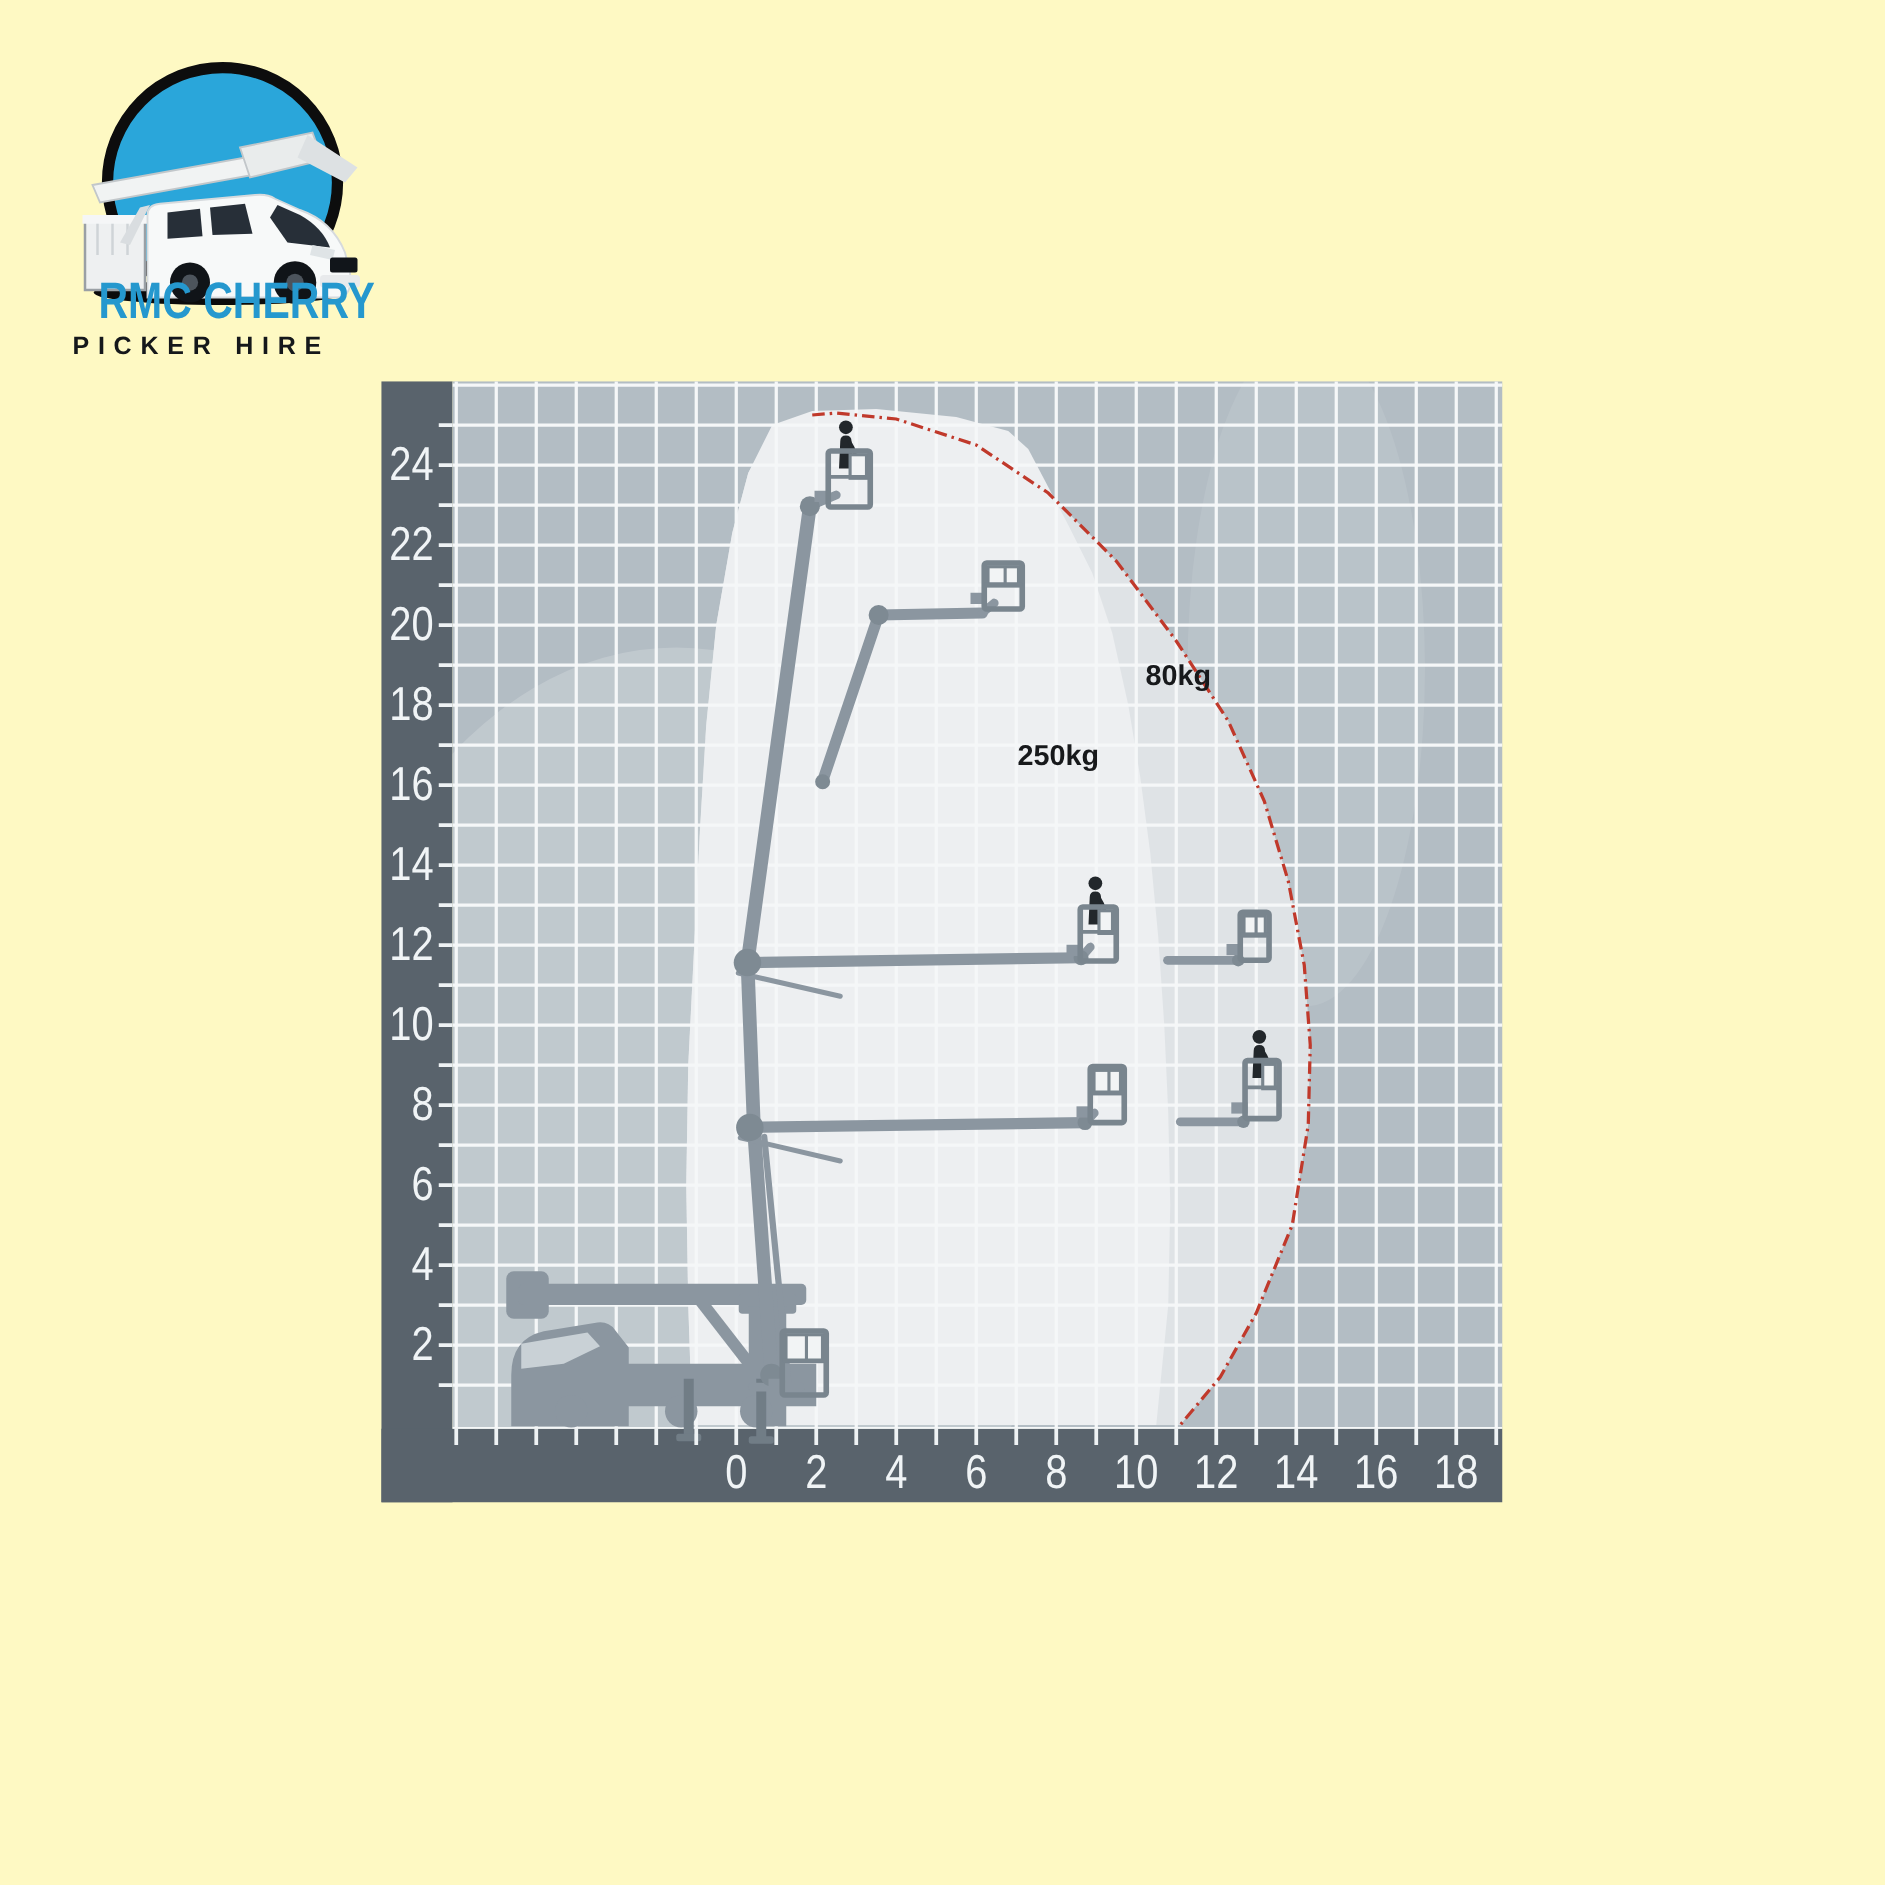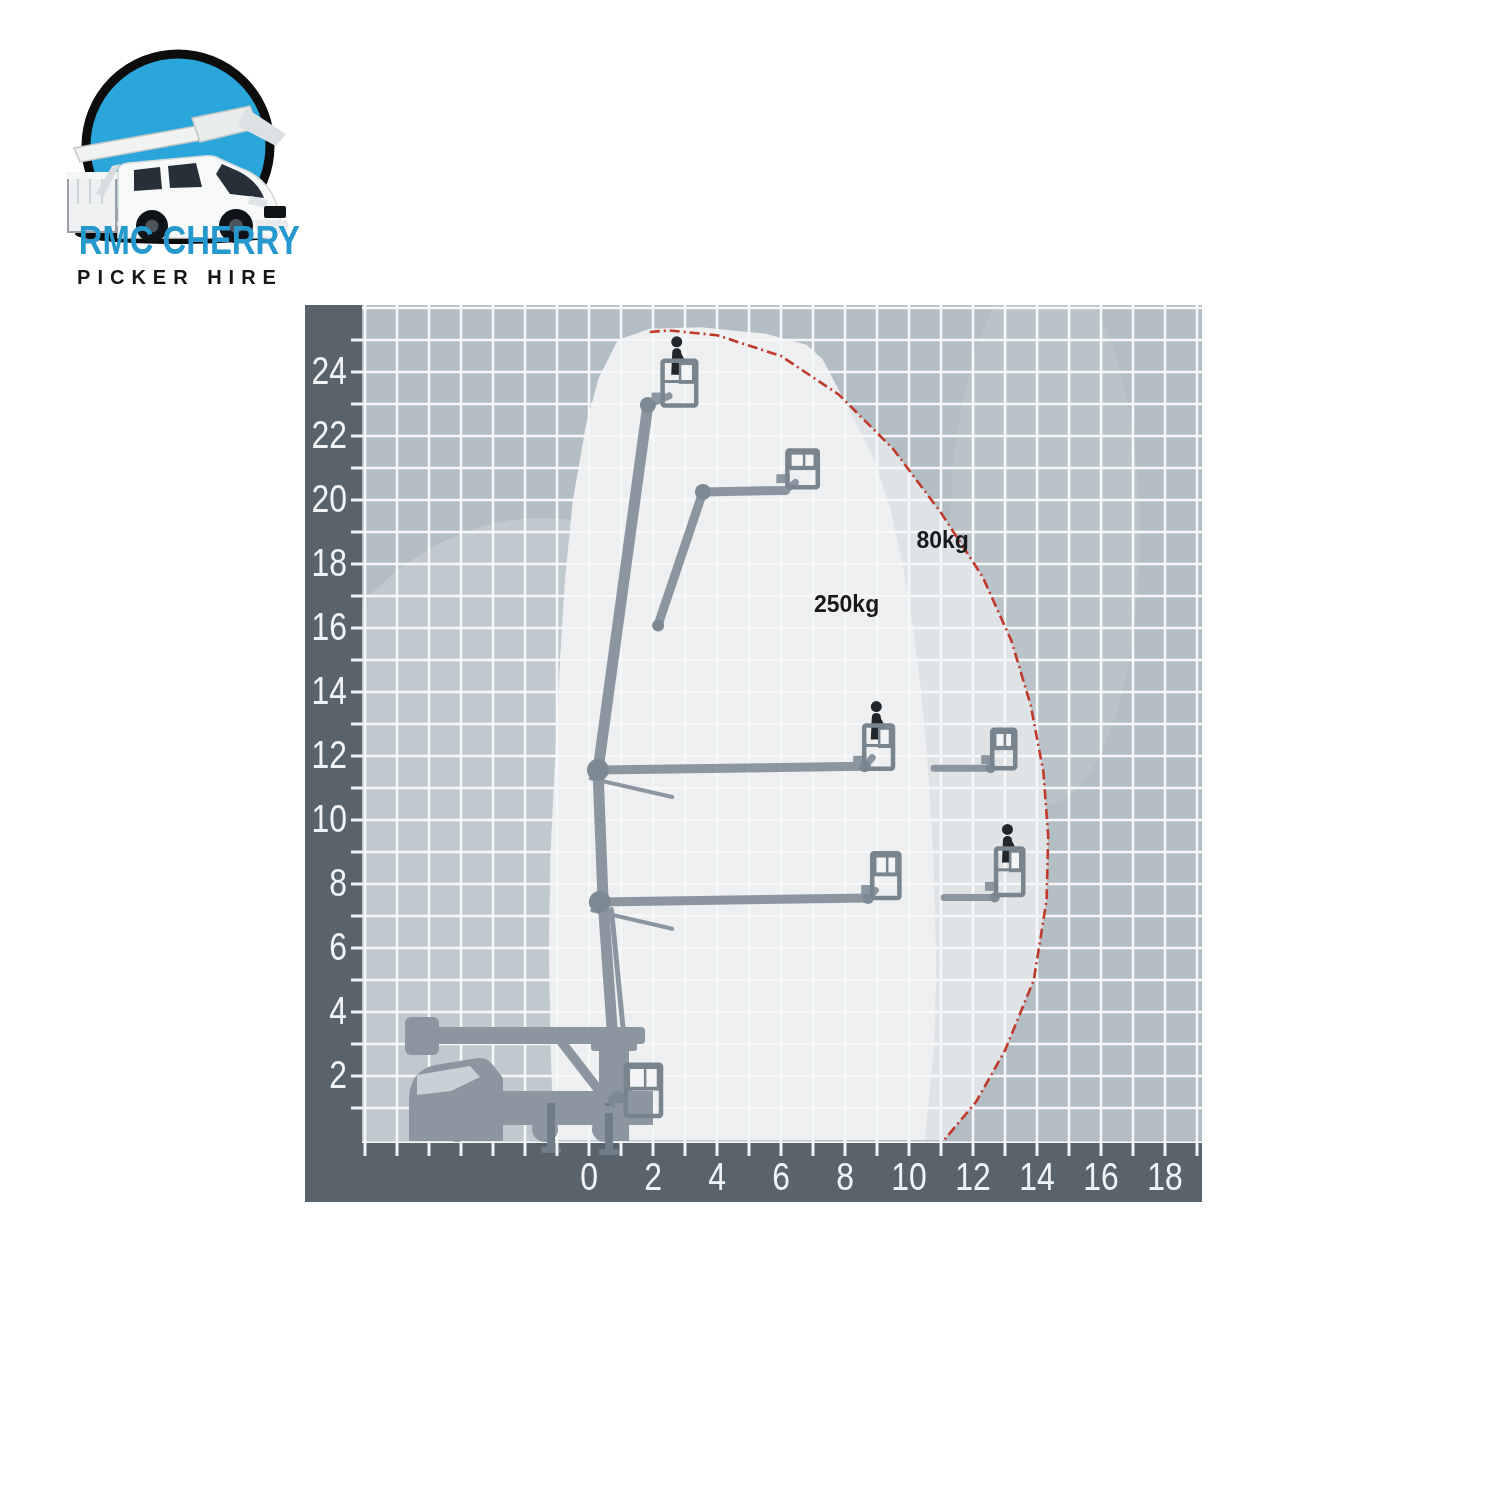--- a/index.html
+++ b/index.html
@@ -2,30 +2,30 @@
 <html><head>
 <meta charset="utf-8">
 <style>
   html,body{margin:0;padding:0;}
   .page{position:relative;width:1508px;height:1508px;overflow:hidden;font-family:"Liberation Sans",sans-serif;}
   .logo{position:absolute;left:54px;top:46px;width:248px;height:250px;}
   .logo-art{position:absolute;left:0;top:0;}
   .logo-title{position:absolute;top:174px;left:0;width:248px;text-align:center;
     font-weight:bold;font-size:41px;line-height:1;white-space:nowrap;
     transform:scaleX(0.8);transform-origin:50% 50%;}
-  .logo-subtitle{position:absolute;top:221px;left:0;width:248px;text-align:center;
+  .logo-subtitle{position:absolute;top:221px;left:0;width:248px;
     font-weight:bold;font-size:20px;line-height:1;letter-spacing:7px;padding-left:4px;
     box-sizing:border-box;white-space:nowrap;}
   #chart-svg{position:absolute;left:305px;top:305px;}
   #chart-svg text{font-family:"Liberation Sans","DejaVu Sans",sans-serif;}
 </style>
 </head>
 <body style="background: rgb(182, 239, 233);">
 
-<div class="page" style="background: #ffffff;">
+<div class="page" style="background: #fef9c3;">
 
   <div class="logo">
     <svg class="logo-art" width="248" height="200" viewBox="0 0 248 200">
       <circle id="logo-circle" cx="124" cy="100" r="92" fill="#2aa6da" stroke="#0d0d0d" stroke-width="9"></circle>
       <ellipse cx="122" cy="188" rx="101" ry="10" fill="#0b0b0b"></ellipse>
       <g>
 
         <polygon points="20,102 142,80 148,94 26,116" fill="#f1f3f3" stroke="#c2c7ca" stroke-width="1.5"></polygon>
         <polygon points="138,72 196,60 204,82 146,96" fill="#e9ecec" stroke="#c2c7ca" stroke-width="1.5"></polygon>
         <polygon points="192,62 232,88 222,100 184,80" fill="#dde1e3"></polygon>

